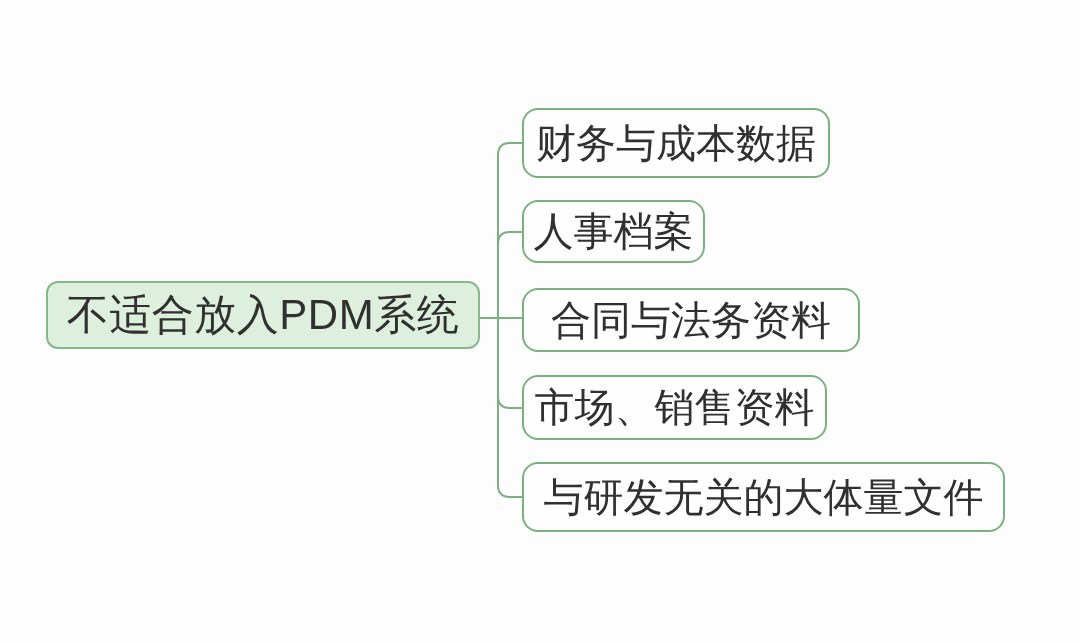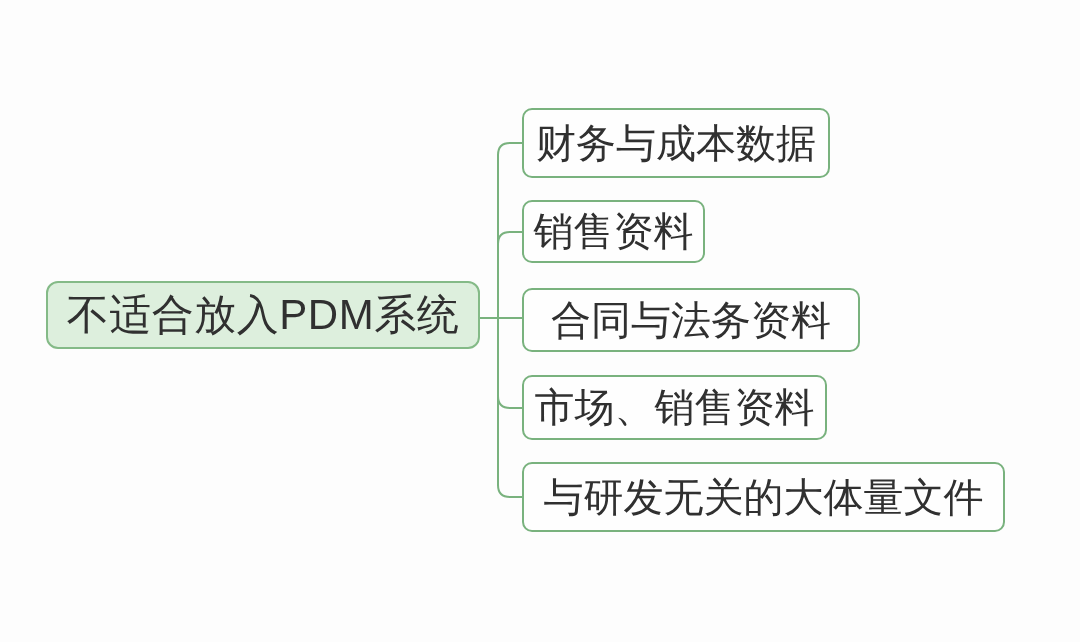--- a/index.html
+++ b/index.html
@@ -41,21 +41,21 @@
     height: 68px;
     background: #ddefdd;
     border-color: #84ba87;
     border-radius: 12px;
     font-size: 42px;
     font-weight: 500;
     letter-spacing: 0.5px;
   }
   .node-child {
     background: #fefefe;
-    border-radius: 10px;
+    border-radius: 16px;
     font-size: 40px;
     font-weight: 500;
   }
   .node-child-0 { left: 522px; top: 108px; width: 308px; height: 70px; }
   .node-child-1 { left: 522px; top: 200px; width: 183px; height: 63px; }
   .node-child-2 { left: 522px; top: 288px; width: 338px; height: 64px; }
   .node-child-3 { left: 522px; top: 375px; width: 305px; height: 65px; }
   .node-child-4 { left: 522px; top: 462px; width: 483px; height: 70px; }
 </style>
 </head>
@@ -82,21 +82,21 @@
 
   <div class="node node-root">
     <span>不适合放入PDM系统</span>
   </div>
 
   <div class="node node-child node-child-0">
     <span>财务与成本数据</span>
   </div>
 
   <div class="node node-child node-child-1">
-    <span>销售资料</span>
+    <span>人事档案</span>
   </div>
 
   <div class="node node-child node-child-2">
     <span>合同与法务资料</span>
   </div>
 
   <div class="node node-child node-child-3">
     <span>市场、销售资料</span>
   </div>
 

